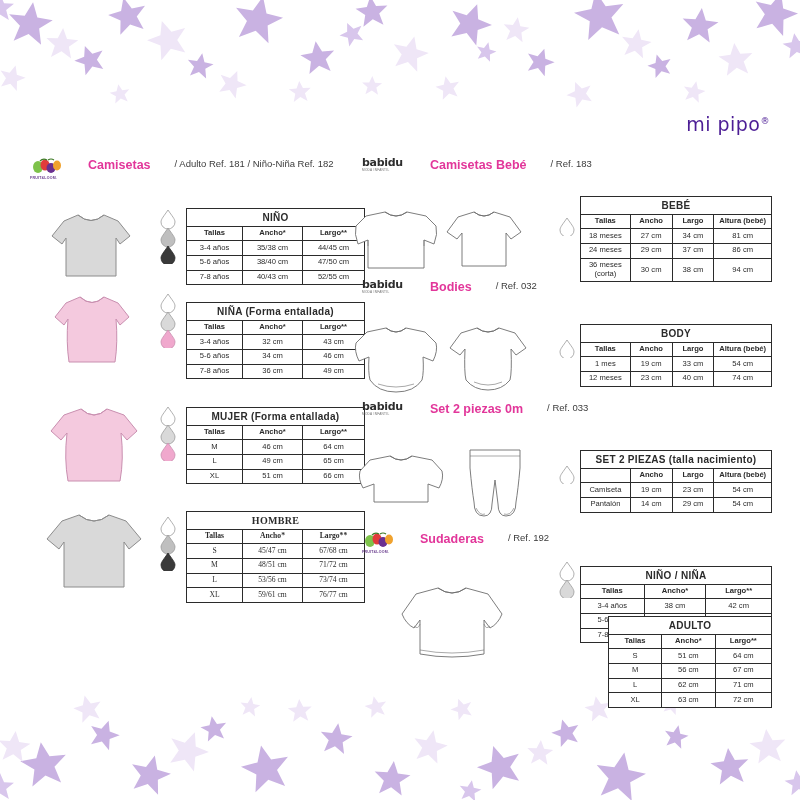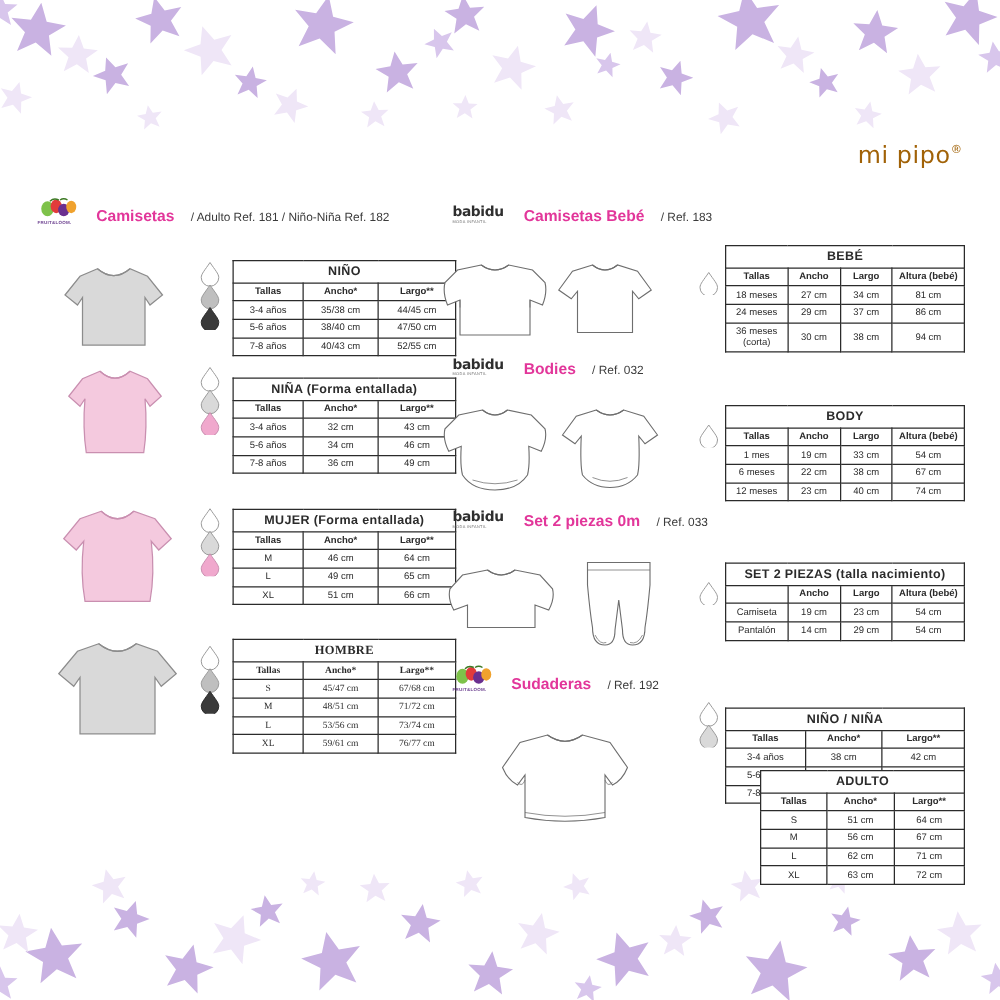--- a/index.html
+++ b/index.html
@@ -13,31 +13,31 @@
   }
 
   
   .star-band { position:absolute; left:0; width:800px; overflow:hidden; }
   .star-band.top { top:0; height:110px; }
   .star-band.bottom { bottom:0; height:105px; }
 
   
   .brand {
     position:absolute; right:30px; top:113px;
-    font-size:19px; letter-spacing:.5px; color:#a16207;
+    font-size:19px; letter-spacing:.5px; color:#4c1d95;
     font-family:"DejaVu Sans", sans-serif;
   }
   .brand .reg { font-size:9px; vertical-align:super; }
 
   
   .col-left { position:absolute; left:30px; top:158px; width:340px; }
   .col-right { position:absolute; left:362px; top:158px; width:410px; }
 
   
-  .sec-head { display:flex; align-items:flex-end; gap:13px; height:22px; }
+  .sec-head { display:flex; align-items:flex-start; gap:24px; height:22px; }
   .sec-title { color:#e2369a; font-size:12.5px; font-weight:bold; }
   .sec-ref { color:#3b3b3b; font-size:9.5px; }
 
   .logo-fruit {
     width:34px; height:22px; position:relative; flex:0 0 auto;
   }
   .logo-fruit .fruits { position:absolute; top:0; left:0; }
   .logo-fruit .fl-text {
     position:absolute; bottom:0; left:0;
     font-size:3.6px; letter-spacing:.2px; color:#6b3f8f; font-weight:bold;
@@ -469,26 +469,20 @@
           </tr>
         </thead>
         <tbody>
           <tr>
               <td>1 mes</td>
               <td>19 cm</td>
               <td>33 cm</td>
               <td>54 cm</td>
             </tr>
           <tr>
-              <td>6 meses</td>
-              <td>22 cm</td>
-              <td>38 cm</td>
-              <td>67 cm</td>
-            </tr>
-          <tr>
               <td>12 meses</td>
               <td>23 cm</td>
               <td>40 cm</td>
               <td>74 cm</td>
             </tr>
         </tbody>
       </table>
     </div>
   </div>
 

